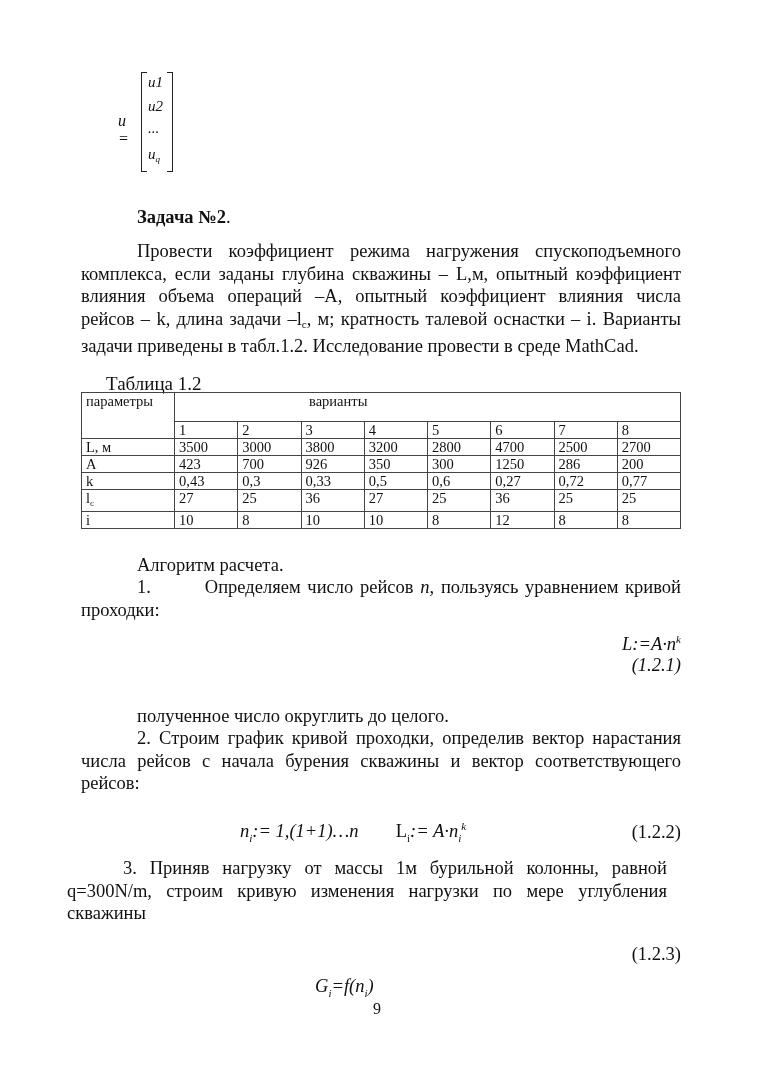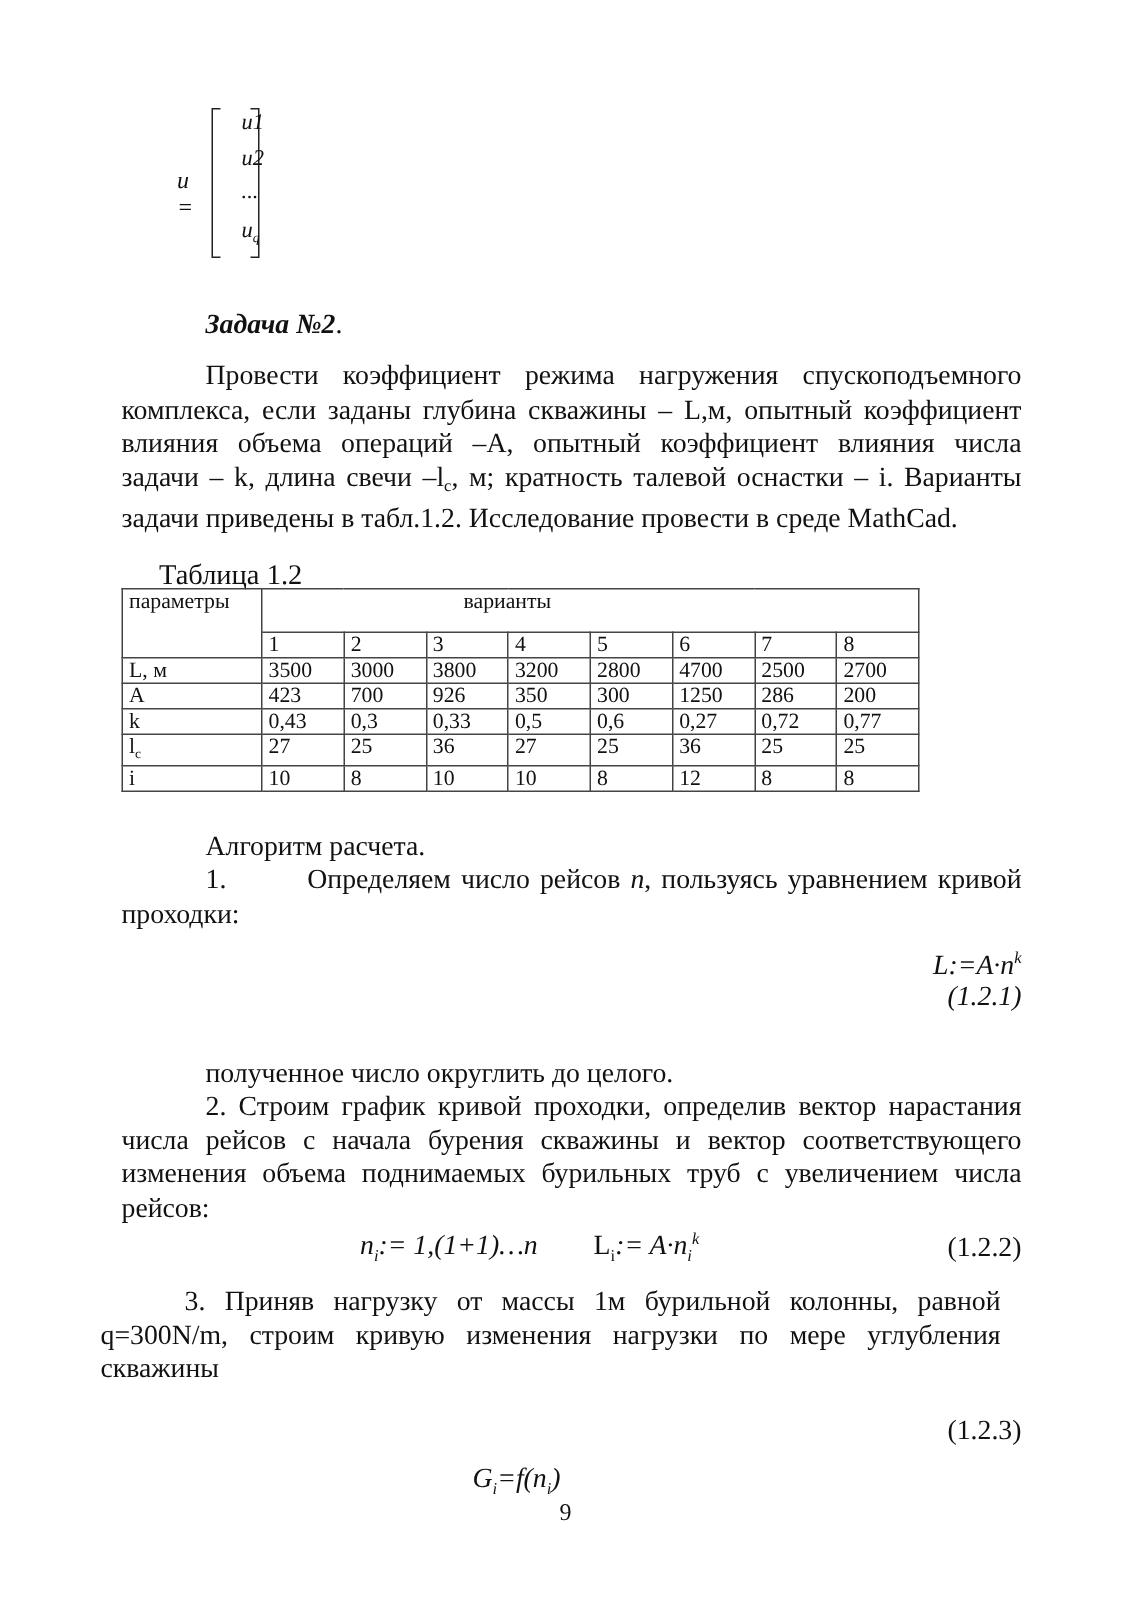--- a/index.html
+++ b/index.html
@@ -11,29 +11,29 @@
   .line.last { text-align-last: left; }
   
   .matrix-wrap { left: 118px; top: 72px; height: 100px; }
   .matrix-lhs { position: absolute; left: 0; top: 40px; font-size: 16px; font-style: italic; }
   .matrix { position: absolute; left: 23px; top: 0; width: 30px; height: 100px;
             border-left: 1px solid #222; border-right: 1px solid #222; }
   .matrix::before, .matrix::after { content: ""; position: absolute; top: 0; bottom: 0; width: 5px;
             border-top: 1px solid #222; border-bottom: 1px solid #222; }
   .matrix::before { left: 0; }
   .matrix::after { right: 0; }
-  .m-el { position: absolute; left: 6px; font-size: 15px; font-style: italic; margin-left: 13px; }
+  .m-el { position: absolute; left: 6px; font-size: 15px; font-style: italic; }
   .m-el .sub { font-size: 9px; vertical-align: -3px; }
   
   .heading { left: 137px; top: 207px; font-size: 18.5px; }
-  .heading b { font-weight: bold; font-style: italic; }
+  .heading b { font-weight: bold; }
   
   .tbl-caption { left: 106px; top: 373px; font-size: 19px; }
   table.data { position: absolute; left: 81px; top: 392px; border-collapse: collapse;
-               font-size: 14.5px; width: 532px; }
+               font-size: 14.5px; width: 600px; }
   table.data td { border: 1px solid #444; padding: 0 0 0 4px; height: 16px; line-height: 16px; vertical-align: top; }
   table.data td.params { width: 88px; height: 32px; }
   table.data tr.hdr td.var { text-align: left; padding-left: 134px; height: 28px; }
   table.data .sub { font-size: 9px; vertical-align: -3px; }
   .eq-right { text-align: right; font-size: 18.5px; }
   .it { font-style: italic; }
   sup.k { font-size: 11px; font-style: italic; vertical-align: 7px; }
   .eq-line { font-size: 18.5px; white-space: nowrap; }
   .page-num { left: 373px; top: 1000px; font-size: 16px; }
 </style>
@@ -51,21 +51,21 @@
 </div>
 
 <div class="abs heading">
   <b>Задача №2</b><span>.</span>
 </div>
 
 <div class="abs p" style="left:81px; top:240px; width:600px;">
   <span class="line" style="padding-left:56px">Провести коэффициент режима нагружения спускоподъемного</span>
   <span class="line">комплекса, если заданы глубина скважины – L,м, опытный коэффициент</span>
   <span class="line">влияния объема операций –А, опытный коэффициент влияния числа</span>
-  <span class="line"><span>задачи – k, длина свечи –l</span><span style="font-size:11px;vertical-align:-3px">c</span><span>, м; кратность талевой оснастки – i. Варианты</span></span>
+  <span class="line"><span>рейсов – k, длина задачи –l</span><span style="font-size:11px;vertical-align:-3px">c</span><span>, м; кратность талевой оснастки – i. Варианты</span></span>
   <span class="line last">задачи приведены в табл.1.2. Исследование провести в среде MathCad.</span>
 </div>
 
 <div class="abs tbl-caption">Таблица 1.2</div>
 <table class="data">
   <tbody>
       <tr class="hdr">
     <td class="params" rowspan="2">параметры</td>
     <td class="var" colspan="8">варианты</td>
   </tr>
@@ -149,21 +149,20 @@
 
 <div class="abs eq-right" style="right:82px; top:633px;">
   <span class="it">L:=A·n</span><sup class="k">k</sup>
 </div>
 <div class="abs eq-right" style="right:82px; top:655px;font-style:italic;">(1.2.1)</div>
 
 <div class="abs p" style="left:137px; top:705px;">полученное число округлить до целого.</div>
 <div class="abs p" style="left:81px; top:727px; width:600px;">
   <span class="line" style="padding-left:56px">2. Строим график кривой проходки, определив вектор нарастания</span>
   <span class="line">числа рейсов с начала бурения скважины и вектор соответствующего</span>
-  <span class="line">изменения объема поднимаемых бурильных труб с увеличением числа</span>
   <span class="line last">рейсов:</span>
 </div>
 
 <div class="abs eq-line" style="left:240px; top:820px;">
   <span class="it">n</span><sub class="it" style="font-size:11px">i</sub><span class="it">:= 1,(1+1)…n</span>
   <span style="display:inline-block;width:28px"></span>
   <span>L</span><sub style="font-size:11px">i</sub><span class="it">:= A·n</span><sub class="it" style="font-size:11px">i</sub><sup class="k">k</sup>
 </div>
 <div class="abs eq-right" style="right:82px; top:822px;">(1.2.2)</div>
 

